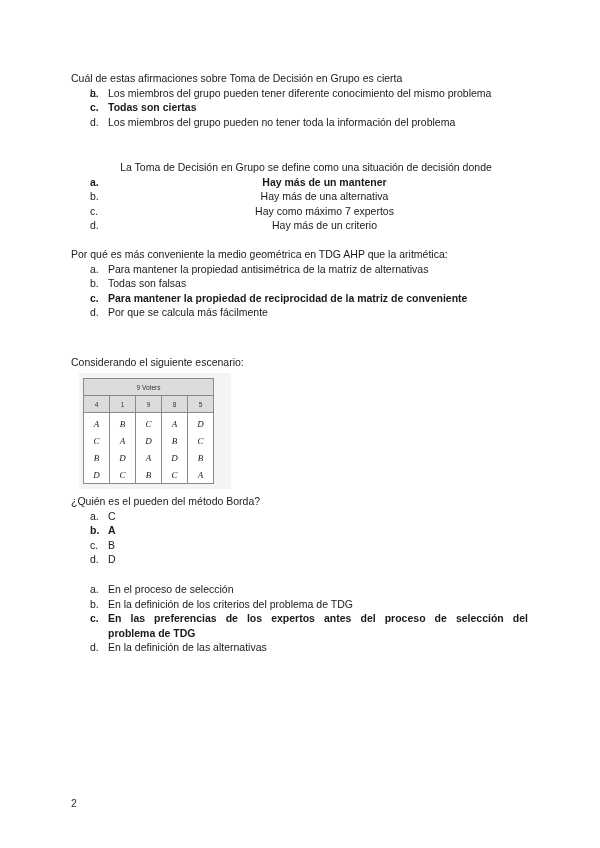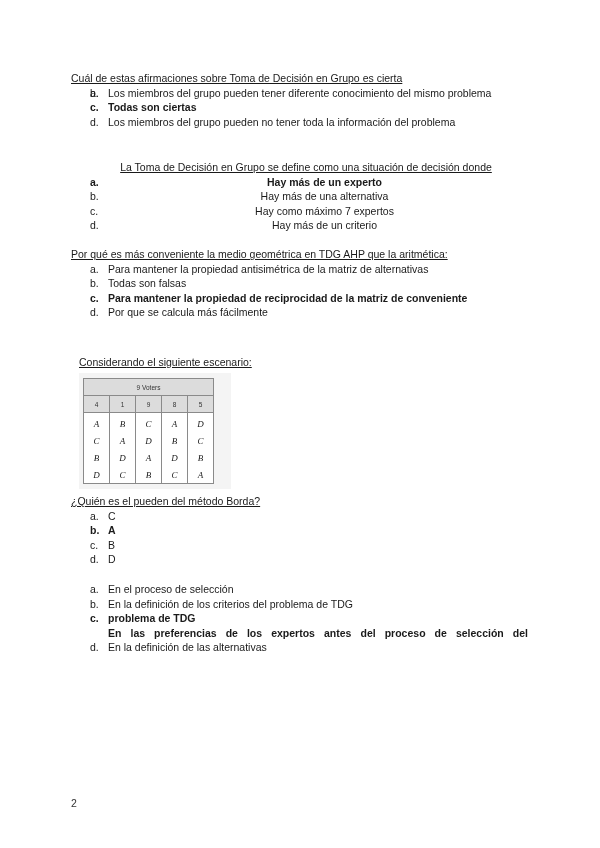--- a/index.html
+++ b/index.html
@@ -1,19 +1,19 @@
 <!DOCTYPE html>
 <html><head>
 <meta charset="utf-8">
 <style>
   html, body { margin:0; padding:0; background:#ffffff; }
   body { width:600px; height:848px; position:relative; overflow:hidden;
          font-family:"Liberation Sans", sans-serif; font-size:10.5px; color:#1a1a1a; }
   .q { position:absolute; left:71px; width:470px; }
-  .q-title { line-height:14.5px; height:14.5px; white-space:nowrap;text-decoration:underline; }
+  .q-title { line-height:14.5px; height:14.5px; white-space:nowrap; }
   .opt { position:relative; padding-left:37px; line-height:14.5px; }
   .opt .letter { position:absolute; left:19px; top:0; }
   .opt.bold { font-weight:bold; }
   .opt.justify .txt { display:block; text-align:justify; text-align-last:left; width:420px; }
   .opt.justify .txt.first-line { text-align-last:justify; }
   .img-frame { position:absolute; left:79px; top:373px; width:152px; height:116px; background:#f4f4f4; }
   table.voters { position:absolute; left:4px; top:5px; border-collapse:collapse;
                  font-family:"Liberation Serif", serif; background:#fff; }
   table.voters td, table.voters th { border:1.5px solid #8a8a8a; width:25px; text-align:center; padding:0; }
   table.voters th { background:#dcdcdc; font-family:"Liberation Sans", sans-serif; font-weight:normal; font-size:6.5px; height:16px; color:#333; }
@@ -28,35 +28,35 @@
 <div class="q" style="top:71px;">
   <div class="q-title">Cuál de estas afirmaciones sobre Toma de Decisión en Grupo es cierta</div>
   <div class="opt"><span class="letter">a.</span></div>
   <div class="opt"><span class="letter">b.</span><span>Los miembros del grupo pueden tener diferente conocimiento del mismo problema</span></div>
   <div class="opt bold"><span class="letter">c.</span><span>Todas son ciertas</span></div>
   <div class="opt"><span class="letter">d.</span><span>Los miembros del grupo pueden no tener toda la información del problema</span></div>
 </div>
 
 <div class="q" style="top:160px;text-align:center;">
   <div class="q-title">La Toma de Decisión en Grupo se define como una situación de decisión donde</div>
-  <div class="opt bold"><span class="letter">a.</span><span>Hay más de un experto</span></div>
+  <div class="opt bold"><span class="letter">a.</span><span>Hay más de un mantener</span></div>
   <div class="opt"><span class="letter">b.</span><span>Hay más de una alternativa</span></div>
   <div class="opt"><span class="letter">c.</span><span>Hay como máximo 7 expertos</span></div>
   <div class="opt"><span class="letter">d.</span><span>Hay más de un criterio</span></div>
 </div>
 
 <div class="q" style="top:247px;">
   <div class="q-title">Por qué es más conveniente la medio geométrica en TDG AHP que la aritmética:</div>
   <div class="opt"><span class="letter">a.</span><span>Para mantener la propiedad antisimétrica de la matriz de alternativas</span></div>
   <div class="opt"><span class="letter">b.</span><span>Todas son falsas</span></div>
   <div class="opt bold"><span class="letter">c.</span><span>Para mantener la propiedad de reciprocidad de la matriz de conveniente</span></div>
   <div class="opt"><span class="letter">d.</span><span>Por que se calcula más fácilmente</span></div>
 </div>
 
-<div class="q" style="top:355px;margin-left:8px;">
+<div class="q" style="top:355px;">
   <div class="q-title">Considerando el siguiente escenario:</div>
 </div>
 
 <div class="img-frame">
   <table class="voters">
     <thead>
       <tr>
           <th colspan="5">9 Voters</th>
         </tr>
       <tr>
@@ -106,19 +106,19 @@
   <div class="opt bold"><span class="letter">b.</span><span>A</span></div>
   <div class="opt"><span class="letter">c.</span><span>B</span></div>
   <div class="opt"><span class="letter">d.</span><span>D</span></div>
 </div>
 
 <div class="q" style="top:582px;">
   <div class="opt"><span class="letter">a.</span><span>En el proceso de selección</span></div>
   <div class="opt"><span class="letter">b.</span><span>En la definición de los criterios del problema de TDG</span></div>
   <div class="opt bold justify">
       <span class="letter">c.</span>
+      <span class="txt first-line">En las preferencias de los expertos antes del proceso de selección del</span>
       <span class="txt">problema de TDG</span>
-      <span class="txt first-line">En las preferencias de los expertos antes del proceso de selección del</span>
     </div>
   <div class="opt"><span class="letter">d.</span><span>En la definición de las alternativas</span></div>
 </div>
 
 <div class="page-num">2</div>
 
 </body></html>

